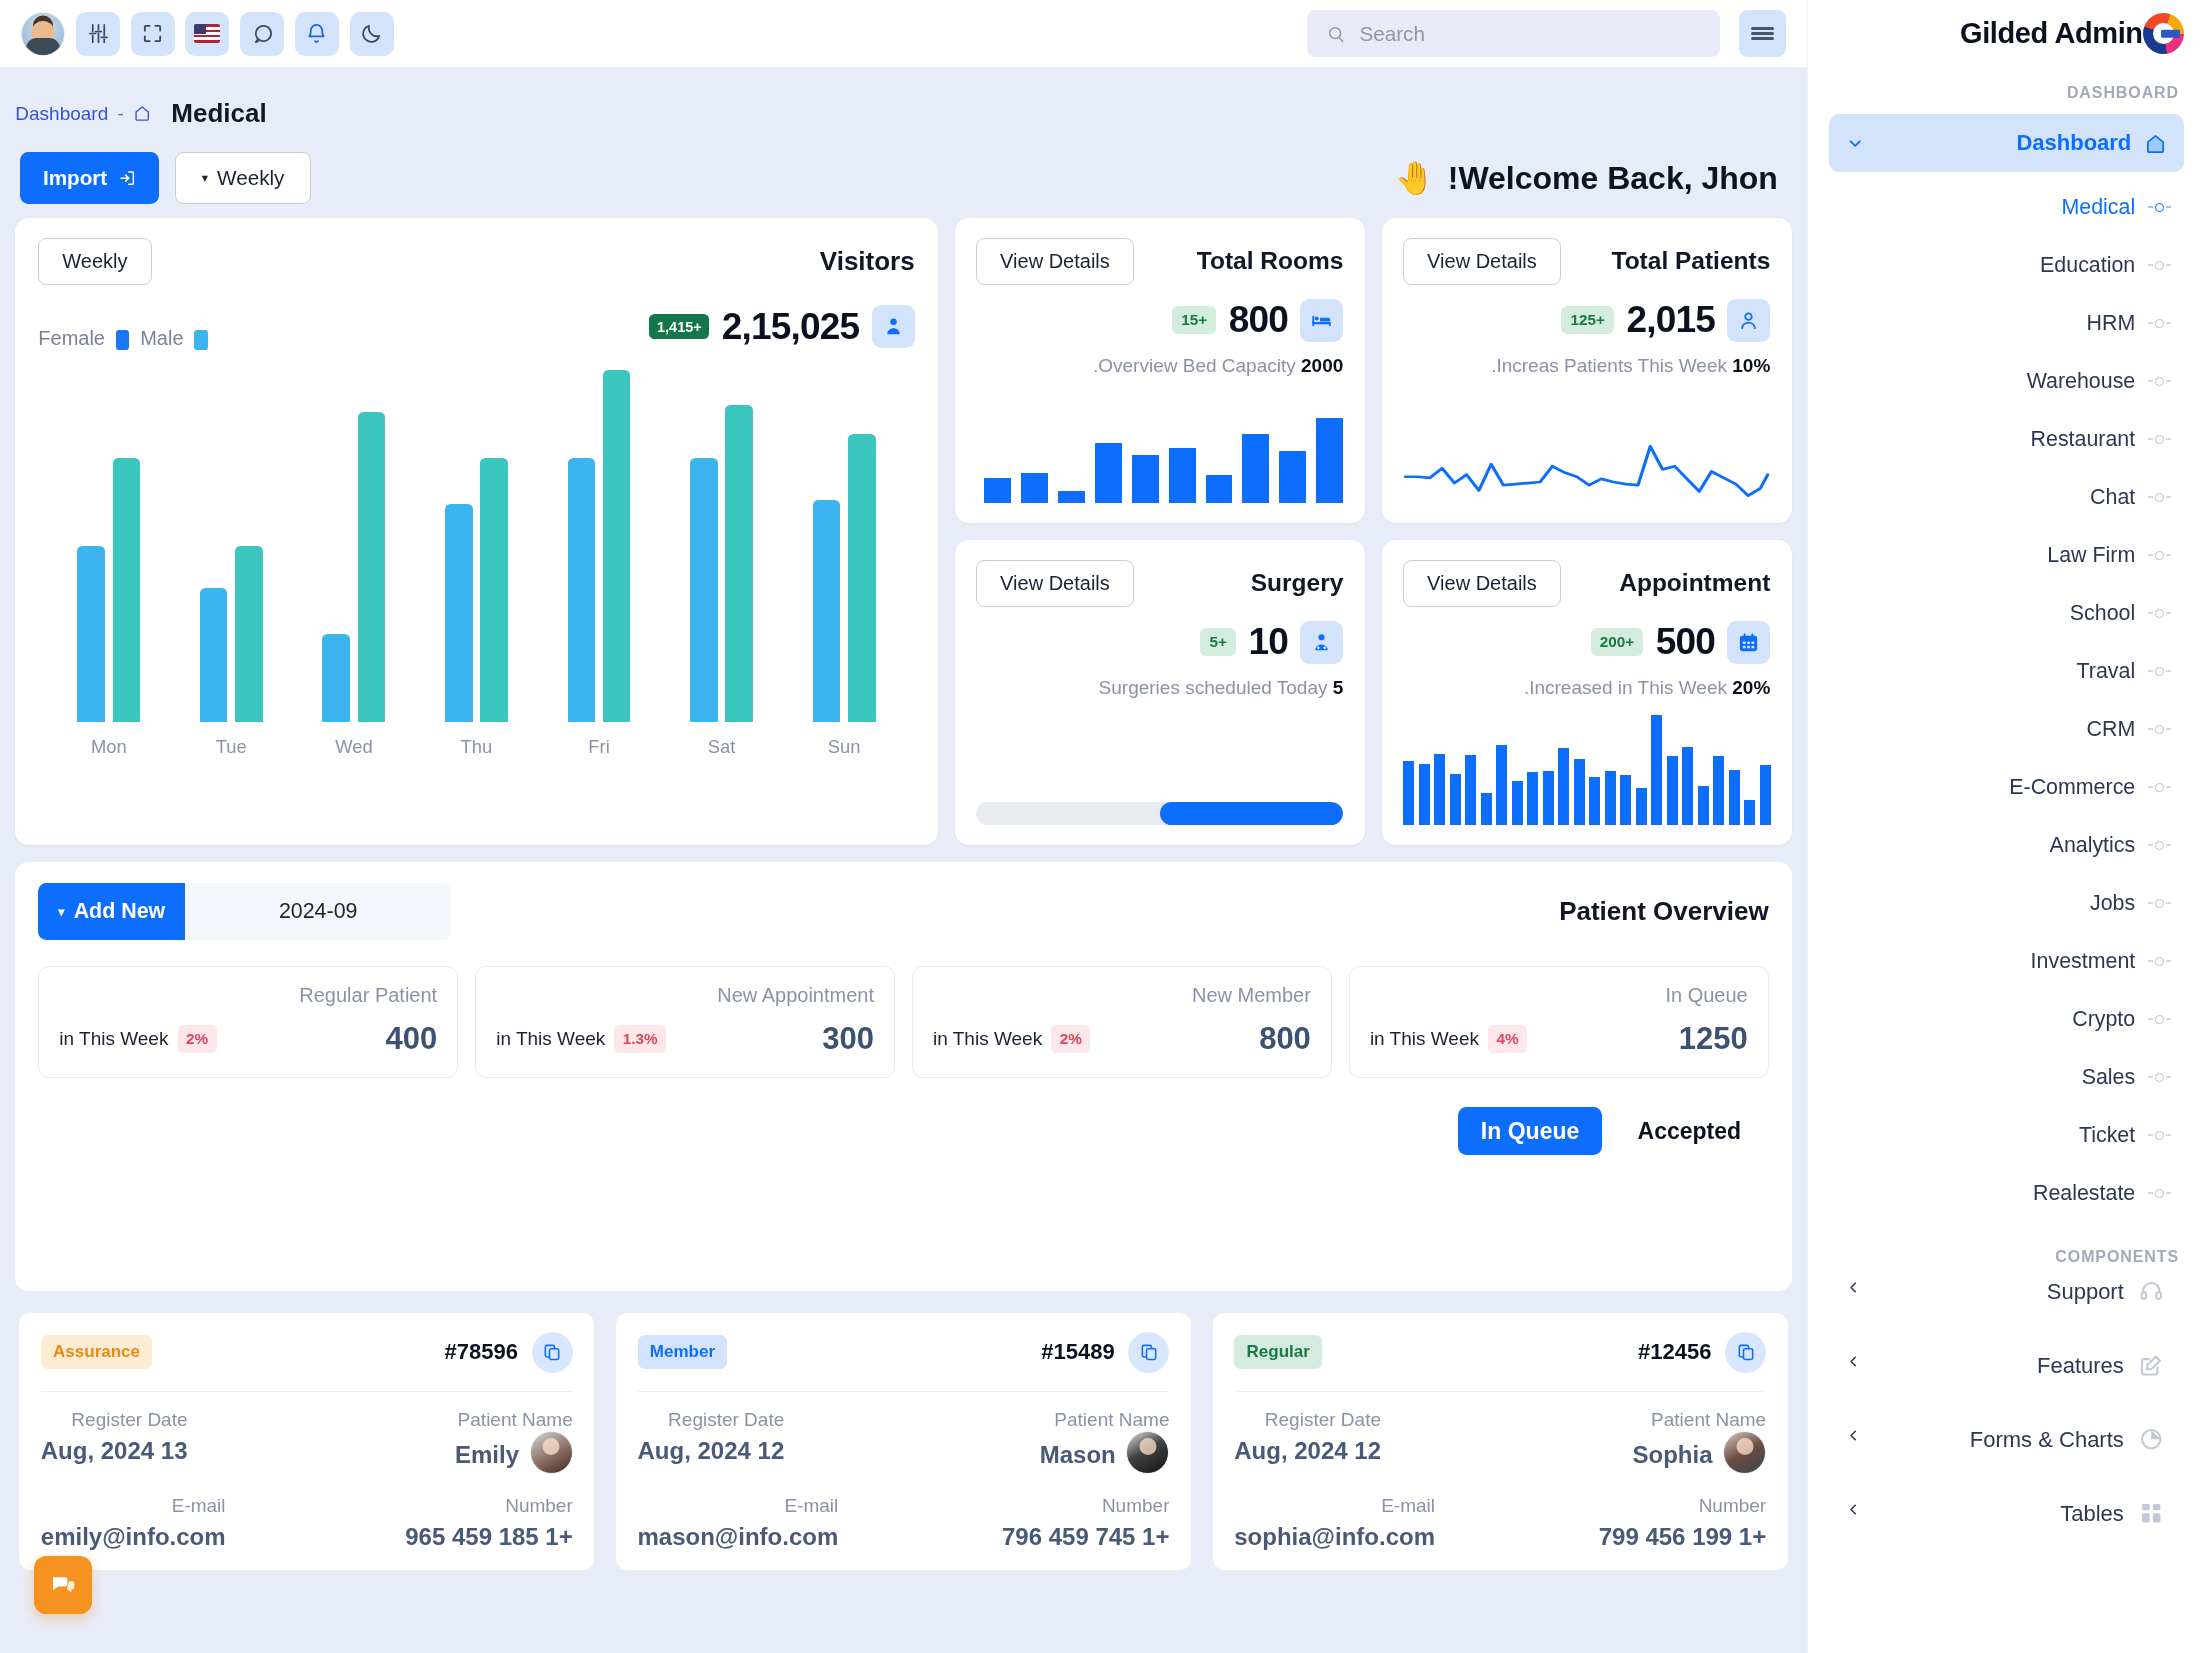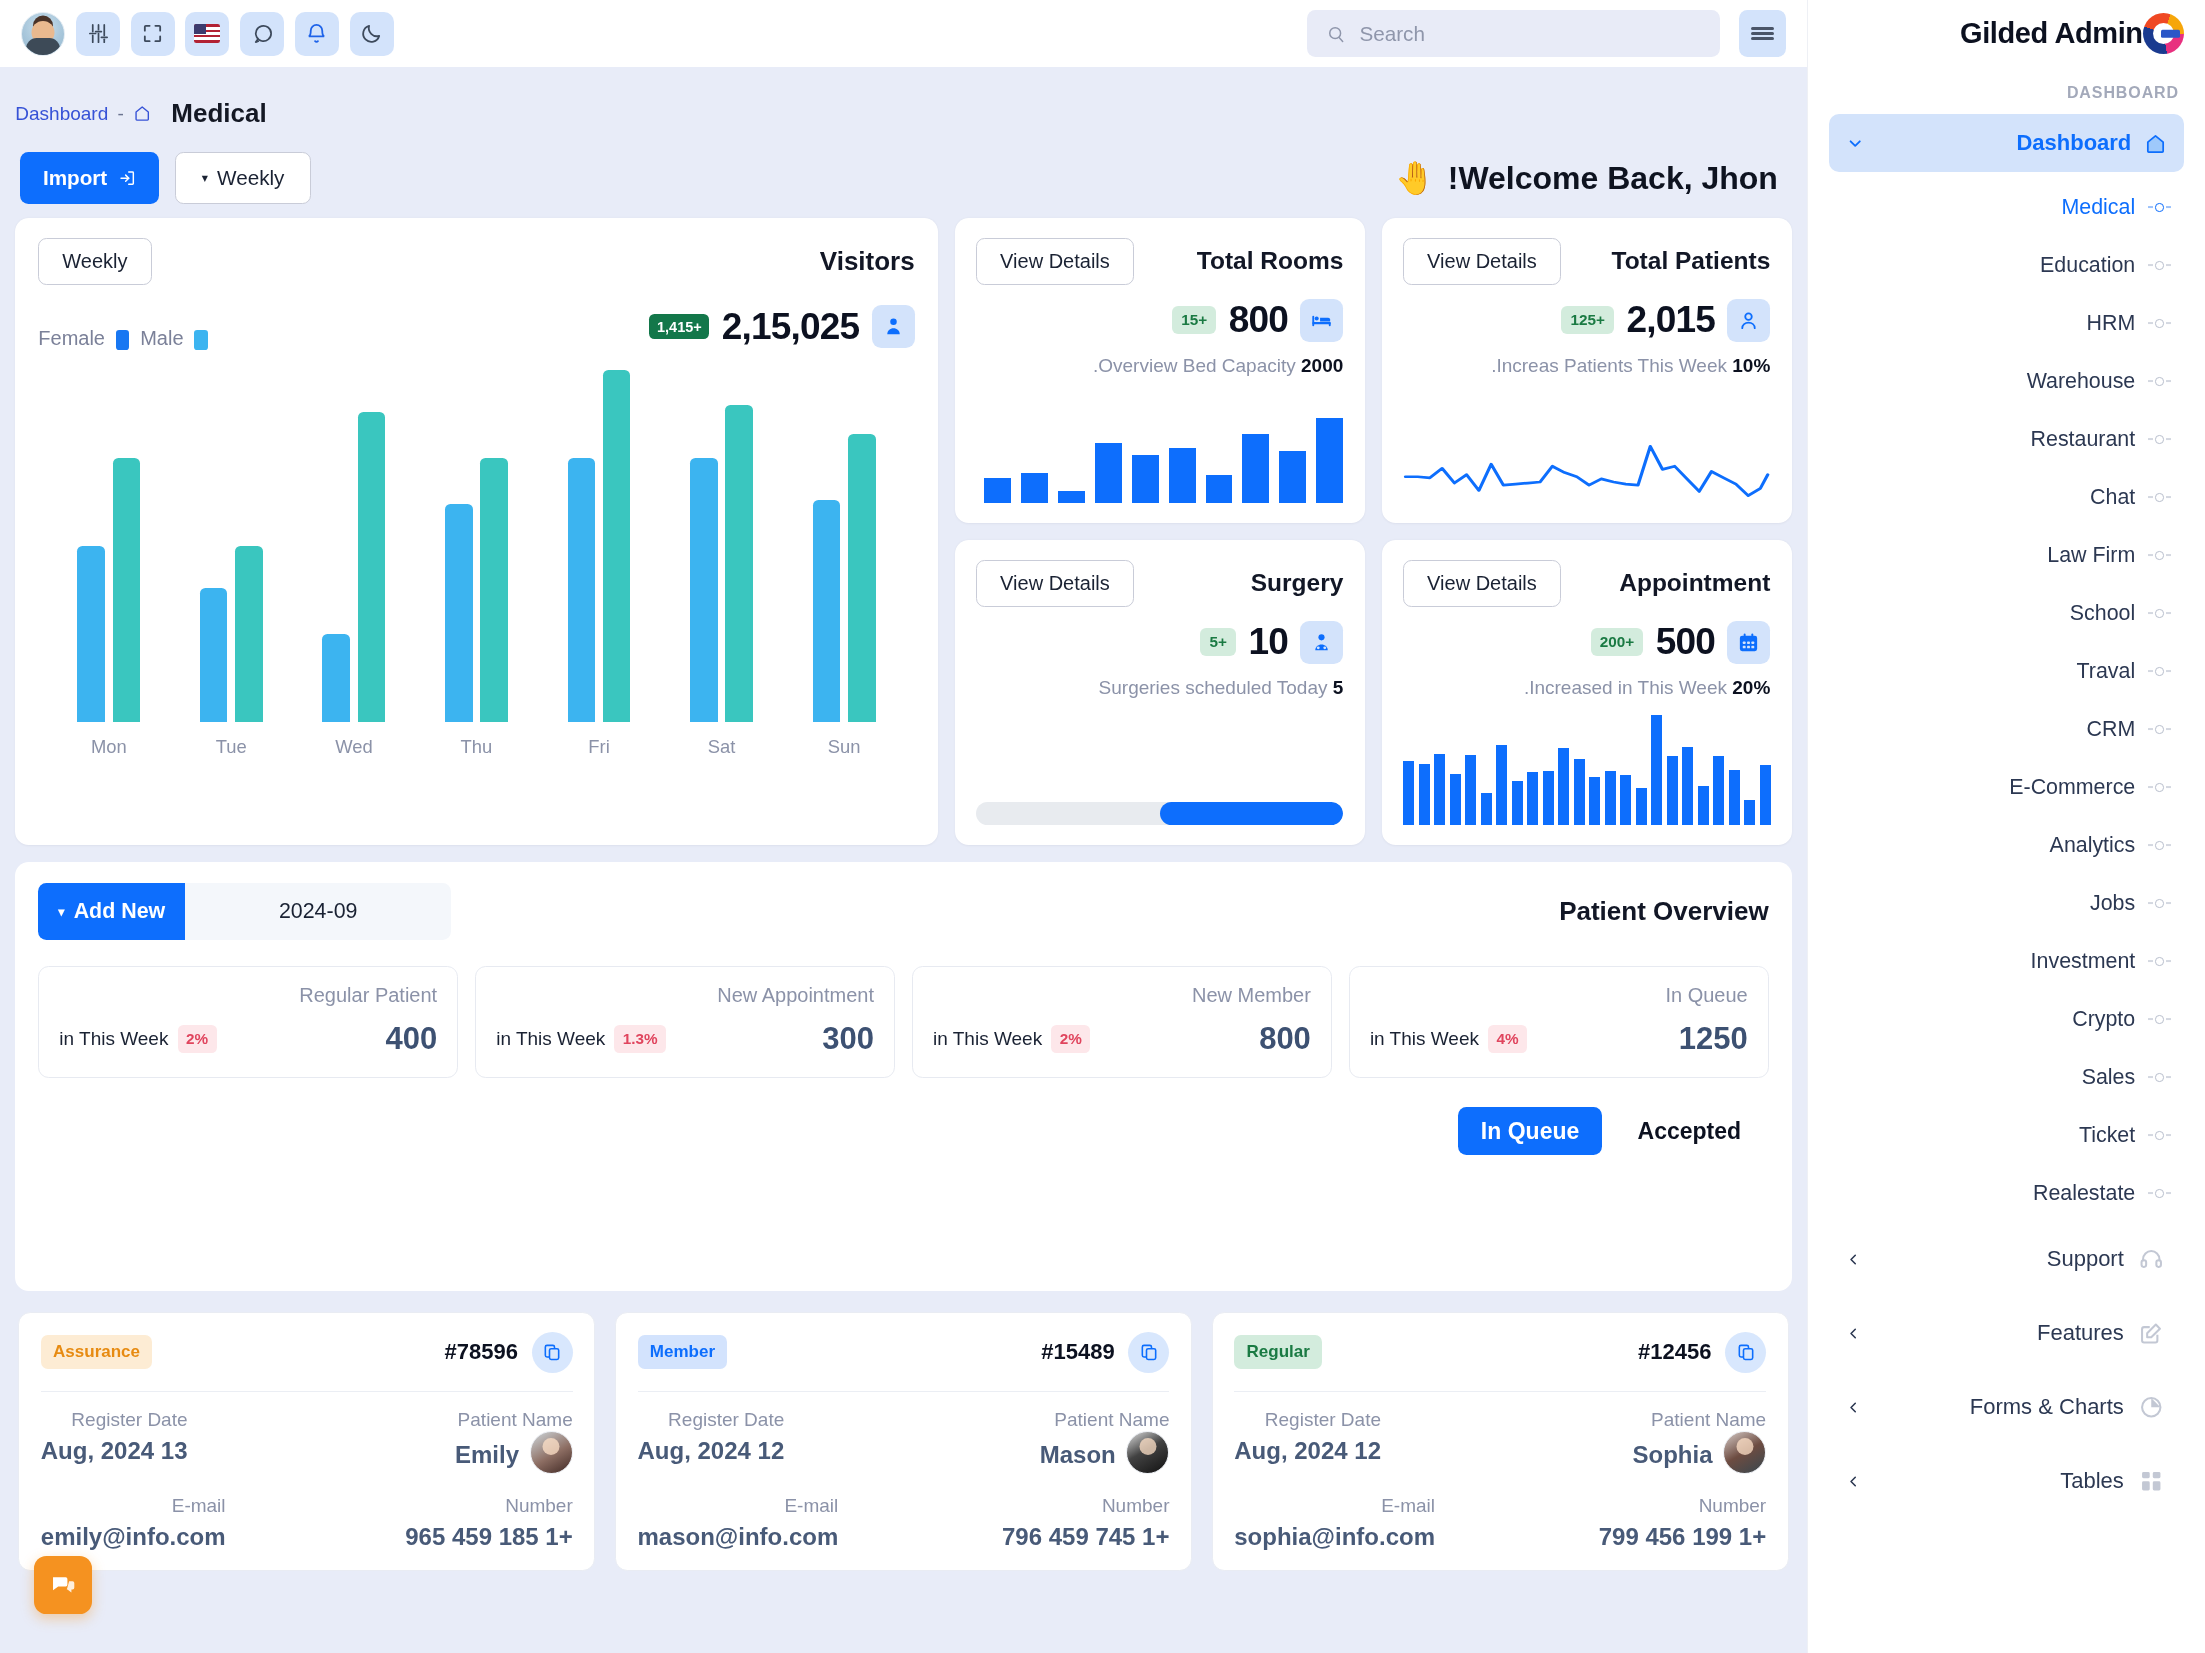--- a/index.html
+++ b/index.html
@@ -232,21 +232,21 @@
   .navitem .lbl { font-size: 21.4px; color: #2c3852; }
   .navitem.sel .lbl { color: #0d6efd; }
   .dot { width: 8.4px; height: 8.4px; border-radius: 50%; border: 1.9px solid #b9bfcd; position: relative; }
   .navitem.sel .dot { border-color: #0d6efd; }
   .dot::before, .dot::after {
     content:""; position:absolute; top: 50%; width: 5.4px; height: 1.9px; background:#d4d8e1; transform: translateY(-50%);
   }
   .dot::before { left: -8.4px; }
   .dot::after { right: -8.4px; }
   .navitem.sel .dot::before, .navitem.sel .dot::after { background:#9cc2fb; }
-  .nav-collapse { display: flex; align-items: center; justify-content: space-between; height: 74px; padding: 0 20px 0 15.3px; cursor: pointer; }
+  .nav-collapse { display: flex; align-items: flex-start; justify-content: space-between; height: 74px; padding: 0 20px 0 15.3px; cursor: pointer; }
   .nav-collapse .lbl { font-size: 22px; color: #2c3852; }
   .nav-collapse .right { display:flex; align-items:center; gap:15.3px; }
   .ic { color: #c3c8d4; display:flex; }
   svg { display:block; }
 </style>
 </head>
 <body>
 
 <div class="app">
 
@@ -915,20 +915,21 @@
         </span>
     </div>
     <div class="navitem">
       <span></span>
         <span style="display:flex;align-items:center;gap:20px">
         <span class="lbl">Realestate</span>
         <span class="dot"></span>
         </span>
     </div>
 
+    <div class="navgroup-label" style="padding-top:26px">COMPONENTS</div>
 
     <div class="nav-collapse">
       <span class="chev">
         <svg width="17" height="17" viewBox="0 0 24 24" fill="none" stroke="#2c3852" stroke-width="2.2" stroke-linecap="round" stroke-linejoin="round">
             <path d="M14.5 6l-6 6 6 6"></path>
           </svg>
       </span>
       <span class="right">
         <span class="lbl">Support</span>
         <span class="ic">

